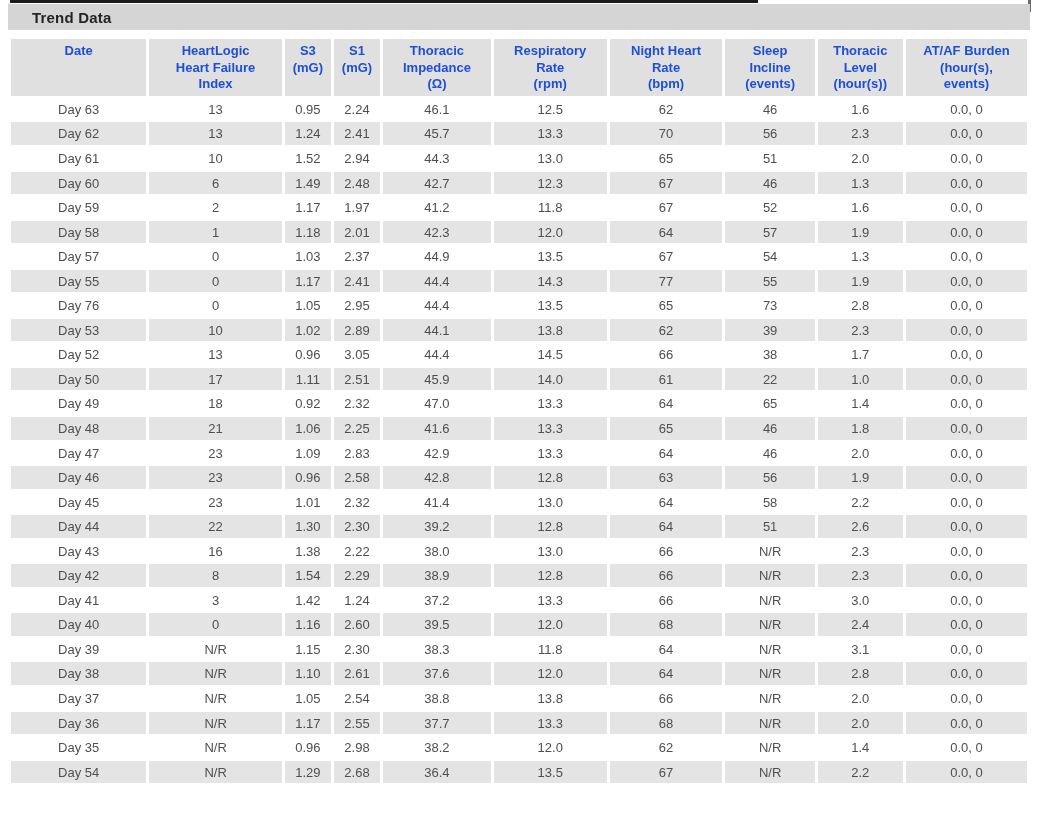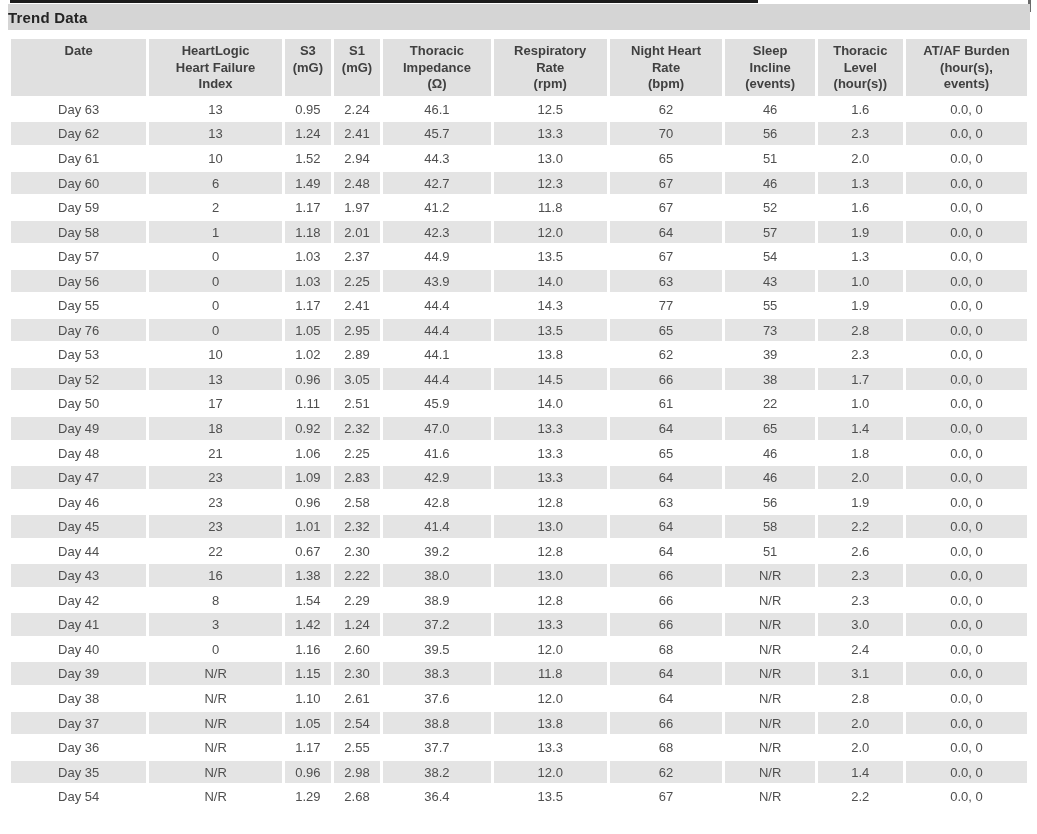--- a/index.html
+++ b/index.html
@@ -26,42 +26,42 @@
     width: 3px; height: 12px;
     background: #6a6a6a;
   }
   .title-bar {
     position: absolute;
     top: 4px; left: 8px; right: 7px;
     height: 26px;
     background: #d5d5d5;
     display: flex;
     align-items: center;
-    padding-left: 0;
+    padding-left: 24px;
     box-sizing: border-box;
   }
   .title-bar span {
     font-weight: bold;
     font-size: 15px;
     color: #242424;
     letter-spacing: 0.2px;
   }
   table.trend {
     position: absolute;
     top: 37px; left: 8px;
     width: 1022px;
     border-collapse: separate;
     border-spacing: 3px 2px;
     table-layout: fixed;
   }
   table.trend th {
     background: #e0e0e0;
     font-weight: bold;
     font-size: 13px;
-    color: #404040;
+    color: #1d4ed8;
     text-align: center;
     vertical-align: top;
     padding: 4px 2px 3px 2px;
     white-space: pre-line;
     line-height: 1.28;
     height: 49px;
   }
   table.trend td {
     font-size: 13px;
     color: #4f4f4f;
@@ -207,32 +207,20 @@
         <td>1.03</td>
         <td>2.37</td>
         <td>44.9</td>
         <td>13.5</td>
         <td>67</td>
         <td>54</td>
         <td>1.3</td>
         <td>0.0, 0</td>
       </tr>
       <tr>
-        <td>Day 56</td>
-        <td>0</td>
-        <td>1.03</td>
-        <td>2.25</td>
-        <td>43.9</td>
-        <td>14.0</td>
-        <td>63</td>
-        <td>43</td>
-        <td>1.0</td>
-        <td>0.0, 0</td>
-      </tr>
-      <tr>
         <td>Day 55</td>
         <td>0</td>
         <td>1.17</td>
         <td>2.41</td>
         <td>44.4</td>
         <td>14.3</td>
         <td>77</td>
         <td>55</td>
         <td>1.9</td>
         <td>0.0, 0</td>
@@ -341,21 +329,21 @@
         <td>41.4</td>
         <td>13.0</td>
         <td>64</td>
         <td>58</td>
         <td>2.2</td>
         <td>0.0, 0</td>
       </tr>
       <tr>
         <td>Day 44</td>
         <td>22</td>
-        <td>0.67</td>
+        <td>1.30</td>
         <td>2.30</td>
         <td>39.2</td>
         <td>12.8</td>
         <td>64</td>
         <td>51</td>
         <td>2.6</td>
         <td>0.0, 0</td>
       </tr>
       <tr>
         <td>Day 43</td>

